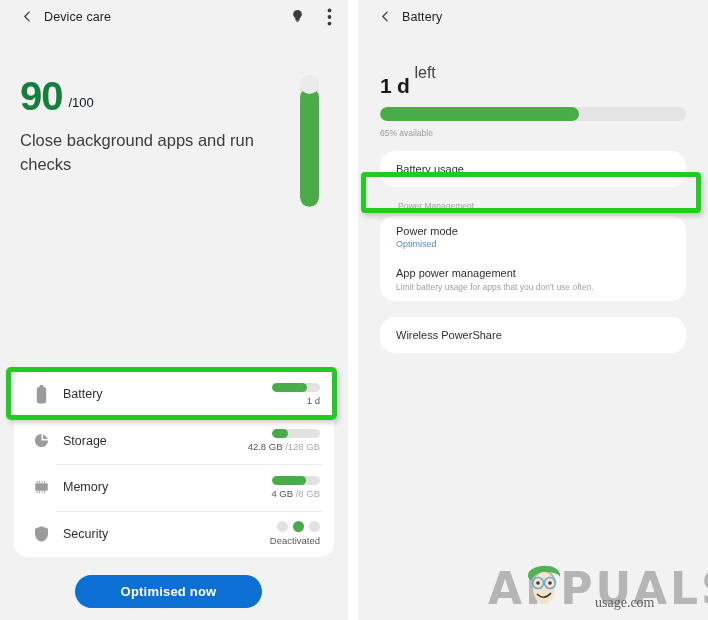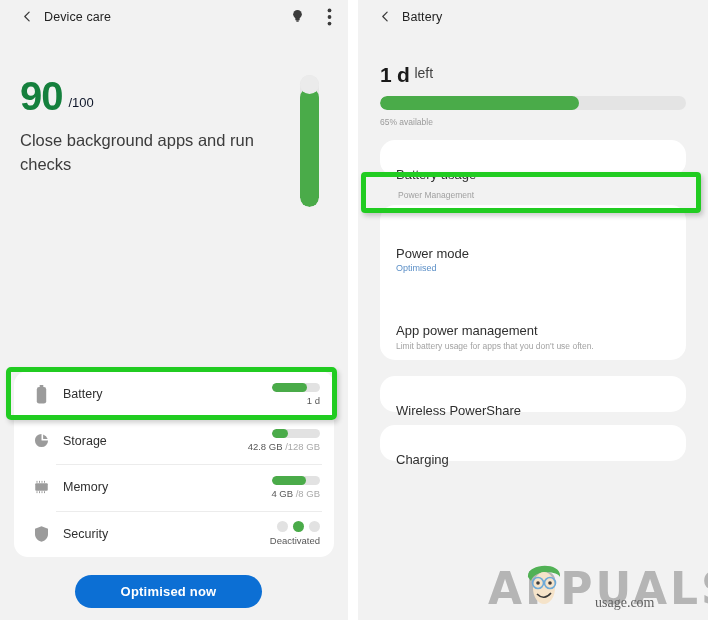--- a/index.html
+++ b/index.html
@@ -118,35 +118,35 @@
     border: none; border-radius: 18px;
     font-family: "Liberation Sans", sans-serif;
     font-size: 13px; font-weight: bold; letter-spacing: .2px;
     cursor: pointer;
   }
 
   
   .r-body { padding: 10px 22px 0 22px; }
   .big-remain { display: flex; align-items: flex-end; margin-top: 21px; }
   .big-remain .num { font-size: 21px; font-weight: bold; color: #1a1a1a; line-height: 1; letter-spacing: -.3px; }
-  .big-remain .unit { font-size: 14px; color: #434343; margin-left: 5px; margin-bottom: 4px; }
+  .big-remain .unit { font-size: 16px; color: #434343; margin-left: 5px; margin-bottom: 14px; }
   .bigbar {
     margin-top: 11px; width: 100%; height: 14px;
     border-radius: 8px; background: #e4e4e4; overflow: hidden;
   }
   .bigbar > i { display:block; height: 100%; background: #4aab49; border-radius: 8px; }
   .avail { margin-top: 7px; font-size: 8.5px; color: #9a9a9a; }
 
   .card {
     background: #ffffff; border-radius: 15px;
     padding: 0 16px; margin-top: 13px;
     display: flex; flex-direction: column; justify-content: center;
   }
   .card-h42 { height: 36px; }
-  .card-title { font-size: 13px; color: #2f2f2f; margin-top: 32px; }
+  .card-title { font-size: 11px; color: #2f2f2f; }
   .card-sub { font-size: 8.5px; color: #a2a2a2; margin-top: 3px; }
   .sec-label {
     font-size: 8.5px; color: #a0a0a0; margin: 14px 0 0 18px;
   }
   .group-card {
     background: #ffffff; border-radius: 15px; margin-top: 5px;
     overflow: hidden;
   }
   .group-item { padding: 9px 16px; }
   .group-item .card-title { color: #2f2f2f; }
@@ -352,23 +352,20 @@
         <div class="group-item">
           <div class="card-title">App power management</div>
           <div class="card-sub">Limit battery usage for apps that you don't use often.</div>
         </div>
       </div>
 
       <div class="card card-h42" style="margin-top:16px;">
         <div class="card-title">Wireless PowerShare</div>
       </div>
 
-      <div class="card card-h42">
-        <div class="card-title">Charging</div>
-      </div>
 
     </div>
   </div>
 
   <div class="hl-right"></div>
 
   <div class="wm">
     <div class="wm-text">APPUALS</div>
     <svg class="wm-face" width="52" height="52" viewBox="0 0 52 52">
       <path d="M10 20 C8 6, 44 4, 42 20 C40 14, 16 12, 13 24 Z" fill="#4caf50"></path>

